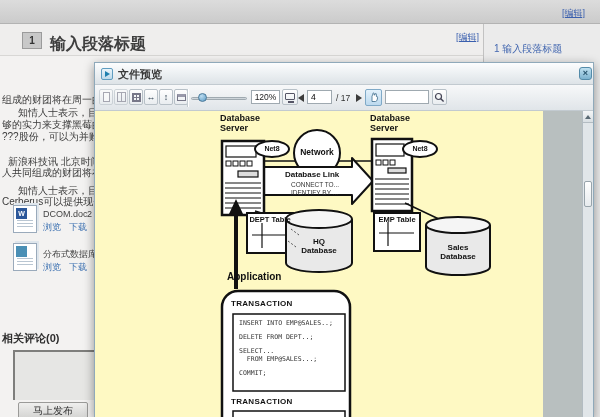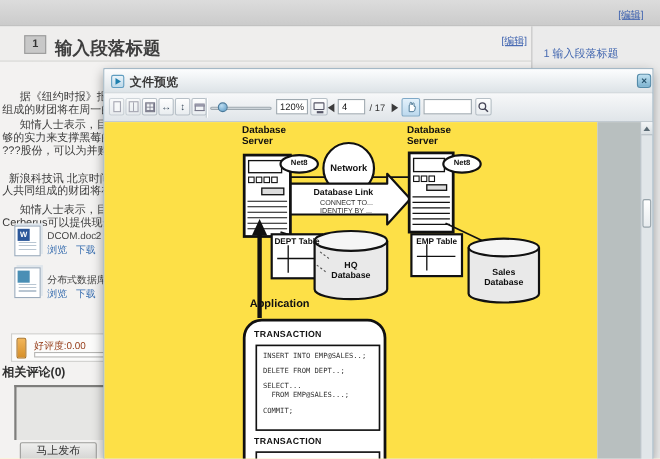--- a/index.html
+++ b/index.html
@@ -129,21 +129,21 @@
             border-radius:2px; display:flex; align-items:center; justify-content:center; cursor:pointer; }
   .tb-search { position:absolute; left:290px; top:5px; width:44px; height:14px;
             border:1px solid #9fa9b0; font-size:8.5px; padding:0 3px;
             font-family:"Liberation Sans",sans-serif; }
   .tb-mag { position:absolute; left:337px; top:4px; width:15px; height:16px;
             background:linear-gradient(#fefefe,#e9edf0); border:1px solid #b7c0c7;
             border-radius:2px; display:flex; align-items:center; justify-content:center; cursor:pointer; }
 
   .dlg-viewer { position:absolute; left:0; top:48px; width:498px; height:307px; }
   .doc-page { position:absolute; left:0; top:0; width:448px; height:307px;
-              background:#fde047; overflow:hidden; }
+              background:#fef9c3; overflow:hidden; }
   .viewer-gray { position:absolute; left:448px; top:0; width:39px; height:307px; background:#b8bfbf; }
   .vscroll { position:absolute; left:487px; top:0; width:11px; height:307px;
              background:#e1e6e9; border-left:1px solid #b3bcc2; }
   .vs-up { position:absolute; left:0; top:0; width:10px; height:12px;
            background:linear-gradient(#f4f6f7,#d9dfe3); border-bottom:1px solid #b3bcc2; cursor:pointer; }
   .vs-up::after { content:""; position:absolute; left:2px; top:4px;
            border-left:3px solid transparent; border-right:3px solid transparent;
            border-bottom:4px solid #5a6a74; }
   .vs-thumb { position:absolute; left:1px; top:70px; width:8px; height:26px;
            background:linear-gradient(#fff,#e7ebee); border:1px solid #98a4ab;
@@ -186,21 +186,20 @@
   <div class="section-row">
     <span class="num-box">1</span>
     <span class="section-title">输入段落标题</span>
   </div>
   <a class="edit-side">[编辑]</a>
 
   <div class="right-panel">
     <div class="rp-item">1 输入段落标题</div>
   </div>
 
-  <div class="a-line l0">据《纽约时报》报</div>
   <div class="a-line l1">组成的财团将在周一的</div>
   <div class="a-line l2">知情人士表示，目</div>
   <div class="a-line l3">够的实力来支撑黑莓的</div>
   <div class="a-line l4">???股份，可以为并购</div>
   <div class="a-line l5">新浪科技讯 北京时间11月</div>
   <div class="a-line l6">人共同组成的财团将在周一</div>
   <div class="a-line l7">知情人士表示，目前</div>
   <div class="a-line l8">Cerberus可以提供现金</div>
 
   <div class="doc-icon" style="left:13px;top:205px;">
@@ -213,25 +212,20 @@
   </div>
 
   <div class="doc-icon alt" style="left:13px;top:243px;">
     <span class="badge"></span>
   </div>
   <div class="att-name" style="left:43px;top:248px;">分布式数据库</div>
   <div class="att-links" style="left:43px;top:261px;">
     <span>浏览</span><span>下载</span>
   </div>
 
-  <div class="rating-box">
-    <div class="rating-icon"></div>
-    <div class="rating-label">好评度:0.00</div>
-    <div class="rating-track"></div>
-  </div>
 
   <div class="comments-heading">相关评论(0)</div>
   <div class="comment-box"></div>
   <div class="publish-btn">马上发布</div>
 
   <div class="dialog">
     <div class="dlg-titlebar">
       <div class="dlg-icon"></div>
       <span class="dlg-title">文件预览</span>
       <div class="dlg-close">×</div>

